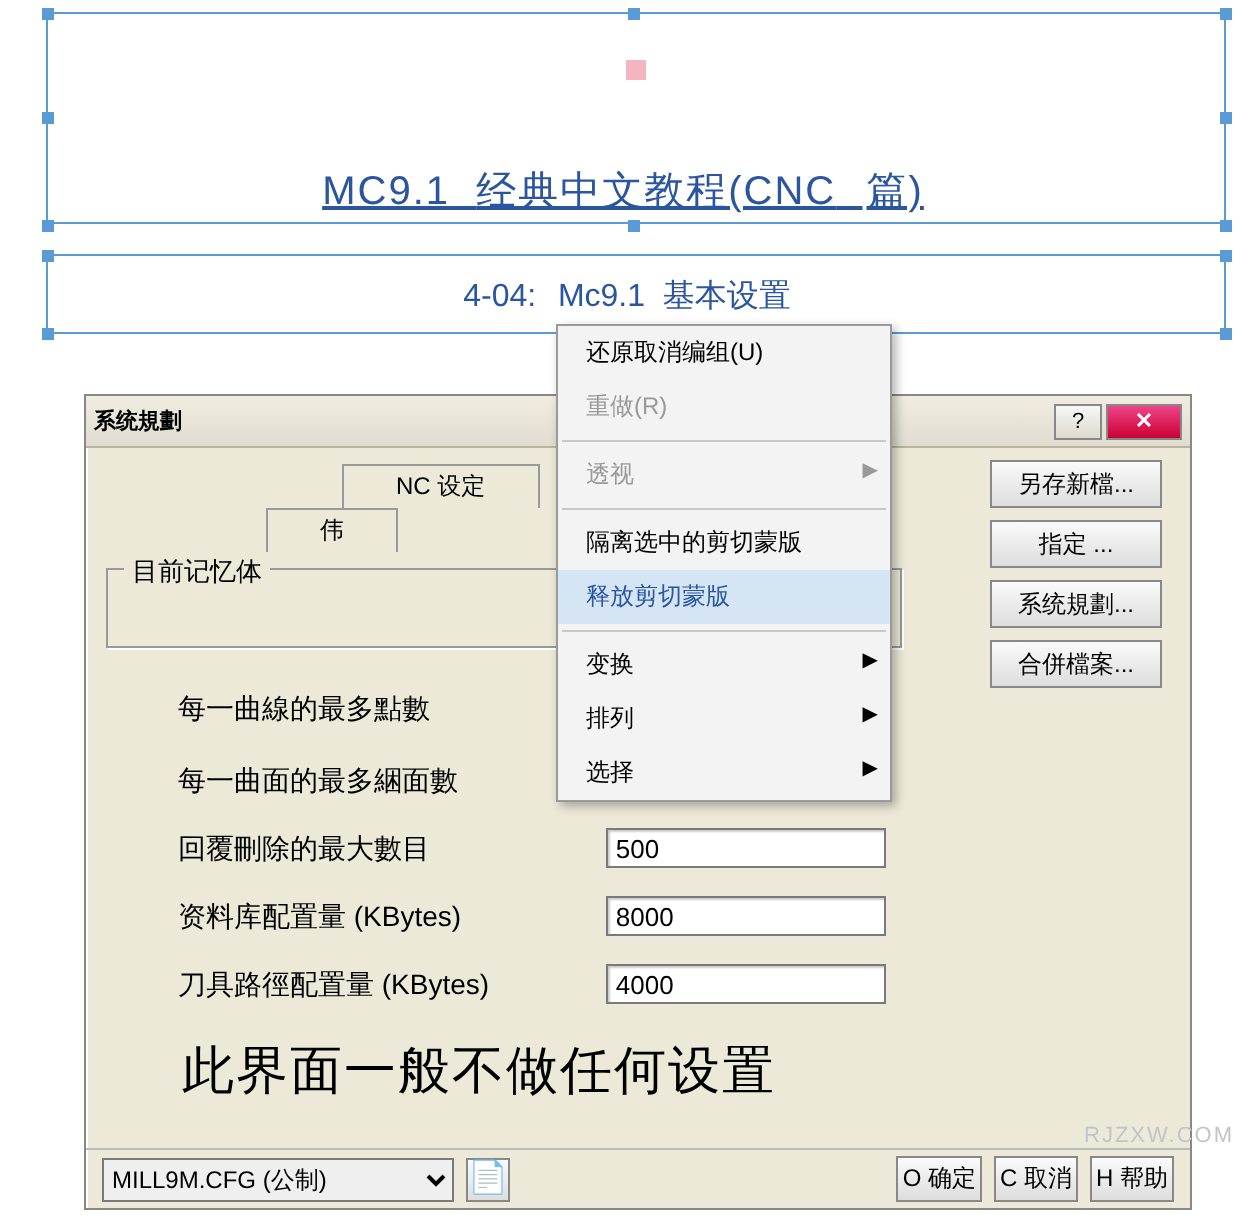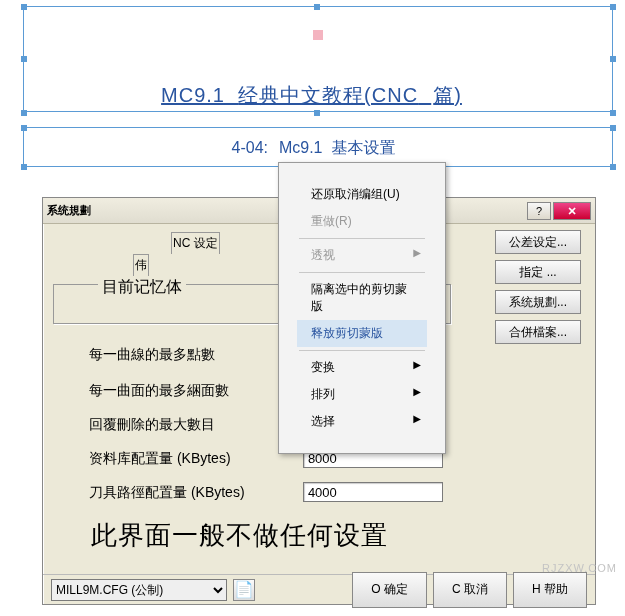--- a/index.html
+++ b/index.html
@@ -15,44 +15,44 @@
 .sel-box { position: absolute; border: 1px solid #5b9bd5; }
 
 .win { position: absolute; left: 42px; top: 197px; width: 554px; height: 408px; background: #ece9d8; border: 1px solid #888; box-shadow: 1px 1px 0 #fff inset; }
 .titlebar { height: 26px; background: linear-gradient(#f0ede0,#e0ddd0); border-bottom: 1px solid #b8b4a0; display: flex; align-items: center; padding: 0 4px; }
 .titlebar-text { font-size: 11px; font-weight: bold; }
 .titlebar-sp { flex: 1; }
 .tb-btn { width: 24px; height: 18px; margin-left: 2px; background: linear-gradient(#f7f7f7,#ddd9cc); border: 1px solid #888; font-size: 11px; text-align: center; line-height: 16px; cursor: pointer; }
 .tb-btn.close { background: linear-gradient(#e48,#c03); color: #fff; width: 38px; font-weight:bold; }
 
 .tabs { display:flex; margin: 8px 0 0 128px; font-size: 12px; }
-.tabs span { padding: 2px 1px; border:1px solid #999; border-bottom:none; background:#ece9d8; margin-right:2px; }
+.tabs span { padding: 2px 26px; border:1px solid #999; border-bottom:none; background:#ece9d8; margin-right:2px; }
 .tab2row { margin: 0 0 0 90px; }
 
 .grp { position:absolute; left:10px; top:86px; width:398px; height:40px; border:1px solid #999; box-shadow:1px 1px 0 #fff; }
-.grp-label { position:absolute; top:-8px; left:8px; background:#ece9d8; padding:0 4px; font-size:16px;margin-left:36px; }
+.grp-label { position:absolute; top:-8px; left:8px; background:#ece9d8; padding:0 4px; font-size:13px; }
 
 .rows { position:absolute; left:18px; top:148px; font-size:14px;margin-left:28px; }
 .row { margin-bottom: 14px; height:20px; }
 .row label { display:inline-block; width:210px; }
 .row input { width:140px; height:20px; border:1px solid #7a7a7a; background:#fff; padding:0 4px; font-size:13px; box-shadow: inset 1px 1px 1px #ccc; }
 
 .side-btns { position:absolute; right:14px; top:32px; width:86px; }
 .side-btns button { width:100%; height:24px; margin-bottom:6px; font-size:12px; background:linear-gradient(#fafafa,#ddd); border:1px solid #888; cursor:pointer; }
 
 .red-note { position:absolute; left:48px; top:320px; color:#000000; font-size:26px; font-family:"SimSun"; letter-spacing:1px; }
 
 .footer { position:absolute; left:0; right:0; bottom:0; height:32px; display:flex; align-items:center; padding:0 8px; gap:6px; }
 .footer .flabel { font-size:12px; }
 .footer select { height:22px; width:176px; font-size:12px; border:1px solid #7a7a7a; }
 .footer .ico { width:22px; height:22px; background:linear-gradient(#fafafa,#ddd); border:1px solid #888; text-align:center; line-height:20px; cursor:pointer; }
 .footer .sp { flex:1; }
-.footer button { height:36px; padding:0 18px; font-size:12px; background:linear-gradient(#fafafa,#ddd); border:1px solid #888; cursor:pointer; }
+.footer button { height:23px; padding:0 2px; font-size:12px; background:linear-gradient(#fafafa,#ddd); border:1px solid #888; cursor:pointer; }
 
-.ctx { position:absolute; left:278px; top:162px; width:168px; background:#f3f3f3; border:1px solid #9a9a9a; box-shadow:2px 2px 5px rgba(0,0,0,.3); font-size:12px; z-index:50; padding:18px; }
+.ctx { position:absolute; left:278px; top:162px; width:168px; background:#f3f3f3; border:1px solid #9a9a9a; box-shadow:2px 2px 5px rgba(0,0,0,.3); font-size:12px; z-index:50; padding:0; }
 .ctx .mi { padding:5px 18px 5px 14px; position:relative; cursor:default; }
 .ctx .mi.dis { color:#999; }
 .ctx .mi.hl { background:#d6e5f3; }
 .ctx .sep { height:1px; background:#c8c8c8; margin:3px 2px; }
 .ctx .arrow { position:absolute; right:6px; top:5px; font-size:10px; }
 
 .wm { position:absolute; right:8px; bottom:42px; font-size:11px; color:#c4c4c4; letter-spacing:1px; }
 .partial-text { position:absolute; left:282px; top:170px; font-size:13px; color:#333; }
 </style>
 </head>
@@ -98,21 +98,21 @@
   </div>
 
   <div class="tabs">
     <span>NC 设定</span>
   </div>
   <div class="tabs tab2row">
     <span>伟</span>
   </div>
 
   <div class="side-btns">
-    <button>公差设定...</button>
+    <button>另存新檔...</button>
     <button>指定 ...</button>
     <button>系统規劃...</button>
     <button>合併檔案...</button>
   </div>
 
   <div class="grp">
     <span class="grp-label">目前记忆体</span>
   </div>
 
   <div class="rows">

